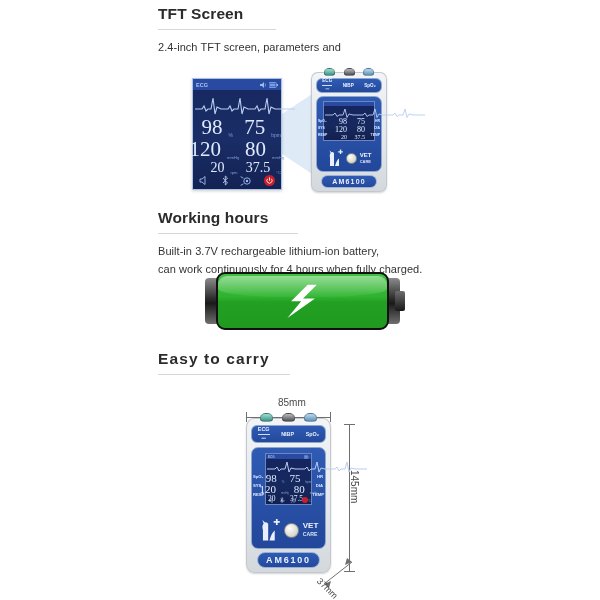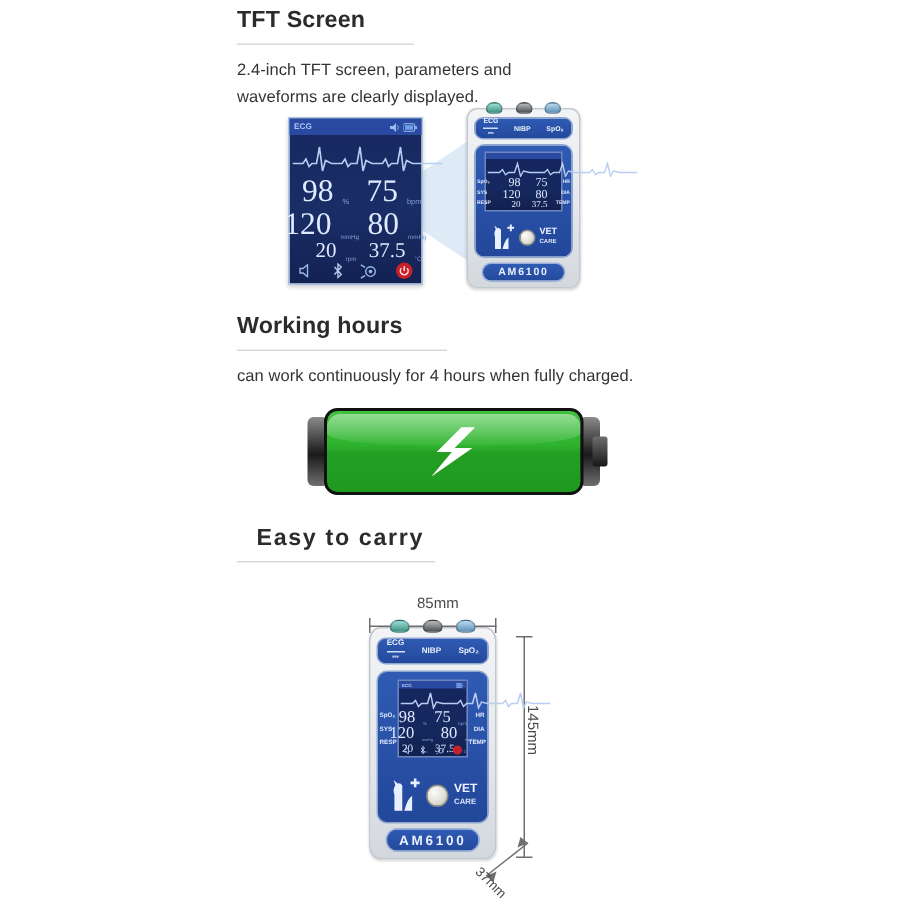--- a/index.html
+++ b/index.html
@@ -10,21 +10,21 @@
     overflow: hidden;
   }
   .page { position: relative; width: 484px; height: 600px; }
 
   
   .section { position: absolute; left: 158px; }
   .sec-title {
     font-size: 15.5px; font-weight: bold; color: #2b2b2b;
     letter-spacing: 0.1px; line-height: 1.1;
   }
-  .sec-title.spaced { letter-spacing: 1.1px; margin-left: 13px; }
+  .sec-title.spaced { letter-spacing: 1.1px; }
   .sec-rule {
     width: 118px; height: 1px; background: #d7d7d7;
     margin-top: 7px;
   }
   .sec-body {
     margin-top: 9px; font-size: 11px; color: #333; line-height: 1.62;
     letter-spacing: .05px;
   }
   .sec-body.spaced { letter-spacing: .8px; }
 
@@ -156,21 +156,20 @@
 </head>
 <body>
 
 <div class="page">
 
   <div class="section" style="top:5px;">
     <div class="sec-title">TFT Screen</div>
     <div class="sec-rule"></div>
     <div class="sec-body">
       <div>2.4-inch TFT screen, parameters and</div>
-      <div>waveforms are clearly displayed.</div>
     </div>
   </div>
 
   <svg class="beam" style="left:276px; top:78px; width:48px; height:112px; background:none;" viewBox="0 0 48 112">
     <polygon points="48,8 48,104 0,72 0,40" fill="#d9e8f6"></polygon>
   </svg>
 
   <div class="bigscreen" style="left:192px; top:78px; width:90px; height:112px;">
     <div class="scr-bar" style="height:11px; padding:0 3px; font-size:5.5px;">
       <span>ECG</span>
@@ -294,20 +293,21 @@
       </div>
     </div>
 
     <div class="nameplate" style="left:10px; right:10px; bottom:4px; height:13px; font-size:7px; letter-spacing:1.2px;">AM6100</div>
   </div>
 
   <div class="section" style="top:209px;">
     <div class="sec-title">Working hours</div>
     <div class="sec-rule" style="width:140px;"></div>
     <div class="sec-body">
+      <div>Built-in 3.7V rechargeable lithium-ion battery,</div>
       <div>can work continuously for 4 hours when fully charged.</div>
     </div>
   </div>
 
   <div class="battery" style="left:205px; top:272px; width:195px; height:58px;">
     <div class="bat-cap" style="left:0;"></div>
     <div class="bat-cap" style="right:0;"></div>
     <div class="bat-body">
       <div class="bat-gloss"></div>
       <svg style="position:absolute; left:34%; top:16%; width:32%; height:68%;" viewBox="0 0 40 40">

